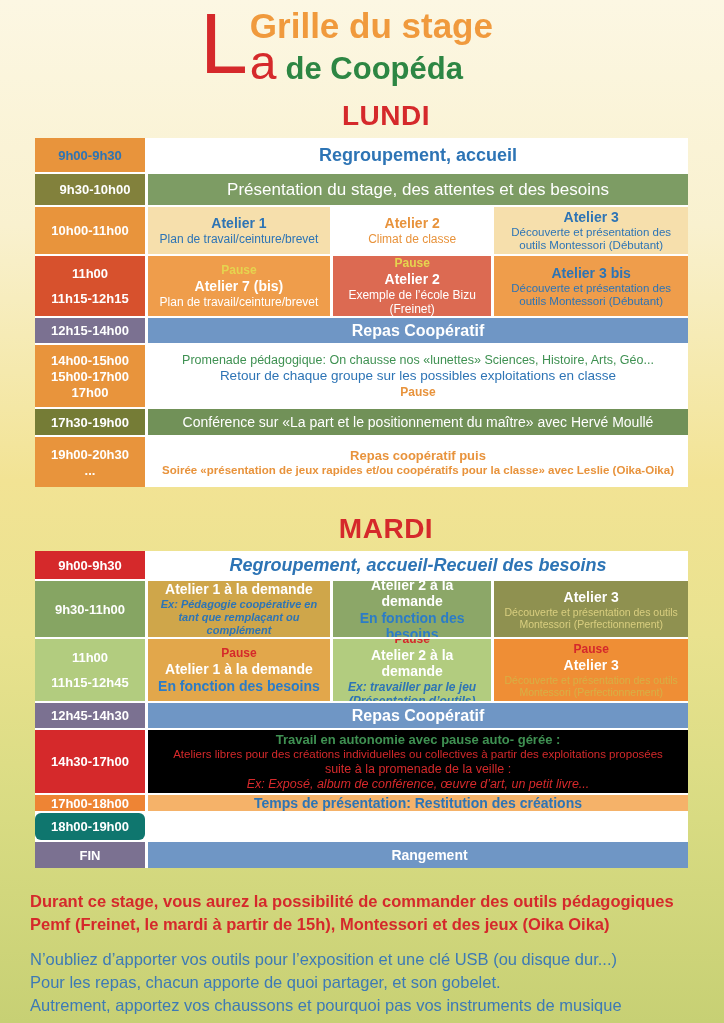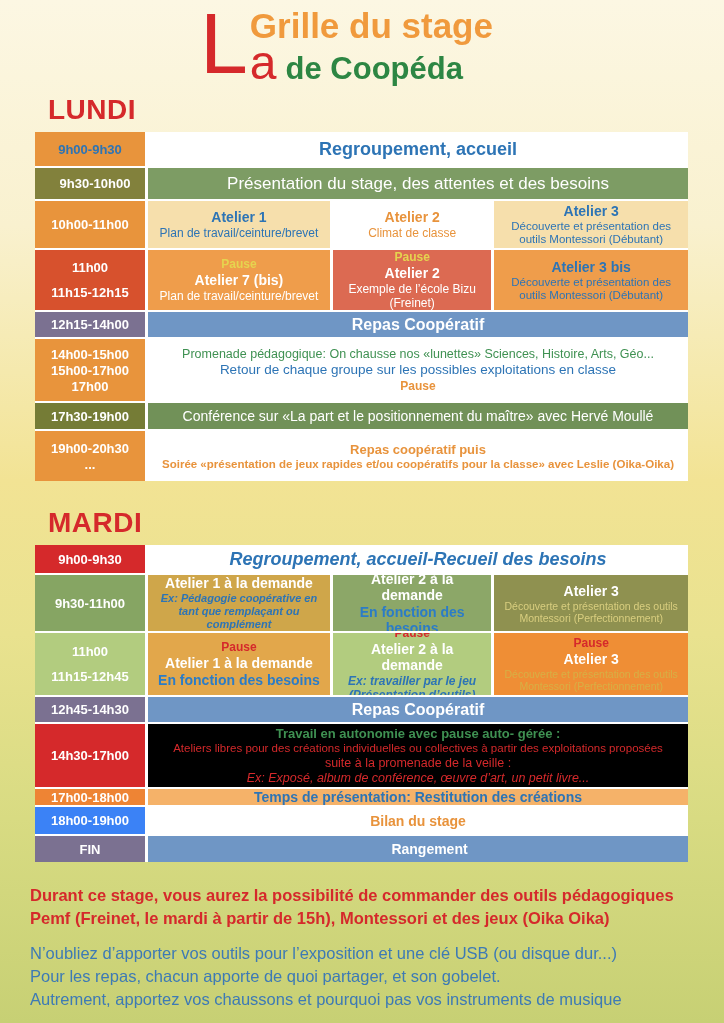--- a/index.html
+++ b/index.html
@@ -10,21 +10,21 @@
   }
   
   .title{display:flex;align-items:flex-start;padding:6px 0 0 200px;height:78px;}
   .big-l{font-size:86px;line-height:74px;color:#D5292B;font-weight:500;}
   .title-lines{display:flex;flex-direction:column;margin-left:2px;}
   .t1{font-size:35px;font-weight:700;color:#F09A3D;line-height:40px;}
   .t2{font-size:31px;font-weight:700;color:#2D8643;line-height:38px;display:flex;align-items:baseline;}
   .big-a{font-size:48px;color:#D5292B;font-weight:500;margin-right:9px;line-height:34px;}
   
   #days{padding-left:35px;}
-  .day-heading{color:#D5292B;font-weight:700;font-size:28px;line-height:32px;margin:10px 0 6px 13px;letter-spacing:.5px;}
+  .day-heading{color:#D5292B;font-weight:700;font-size:28px;line-height:32px;margin:16px 0 6px 13px;letter-spacing:.5px;text-align:center;}
   .day-heading.second{margin-top:26px;}
   .day-table{width:653px;background:#fff;}
   .table-row{display:flex;gap:3px;margin-bottom:2px;}
   .table-row:last-child{margin-bottom:0;}
   .cell{display:flex;flex-direction:column;justify-content:center;align-items:center;text-align:center;
         overflow:hidden;padding:1px 6px;box-sizing:border-box;gap:1px;}
   .time-cell{flex:0 0 110px;font-weight:700;font-size:13px;line-height:15px;}
   .time-cell.spread{justify-content:space-evenly;}
   .content-cell{flex:1 1 0;}
   .cell-line{width:100%;}
@@ -215,25 +215,22 @@
         </div>
         <div class="table-row" style="height: 16px;">
           <div class="cell time-cell" style="background: rgb(238, 132, 52); color: rgb(255, 255, 255);">
             <div class="cell-line">17h00-18h00</div>
           </div>
           <div class="cell content-cell" style="flex-grow: 1; background: rgb(245, 178, 105);">
             <div class="cell-line" style="color: rgb(45, 116, 181); font-size: 14px; font-weight: 700; line-height: 16px;">Temps de présentation: Restitution des créations</div>
           </div>
         </div>
         <div class="table-row" style="height: 27px;">
-          <div class="cell time-cell" style="background: #3b82f6; color: rgb(255, 255, 255);">
+          <div class="cell time-cell" style="background: #0f766e; color: rgb(255, 255, 255); border-radius: 6px;">
             <div class="cell-line">18h00-19h00</div>
-          </div>
-          <div class="cell content-cell" style="flex-grow: 1; background: rgb(255, 255, 255);">
-            <div class="cell-line" style="color: rgb(232, 147, 60); font-size: 14px; font-weight: 700; line-height: 16px;">Bilan du stage</div>
           </div>
         </div>
         <div class="table-row" style="height: 26px;">
           <div class="cell time-cell" style="background: rgb(123, 113, 145); color: rgb(255, 255, 255);">
             <div class="cell-line">FIN</div>
           </div>
           <div class="cell content-cell" style="flex-grow: 1; background: rgb(111, 150, 197); padding-left: 29px;">
             <div class="cell-line" style="color: rgb(255, 255, 255); font-size: 14px; font-weight: 700; line-height: 16px;">Rangement</div>
           </div>
         </div>

